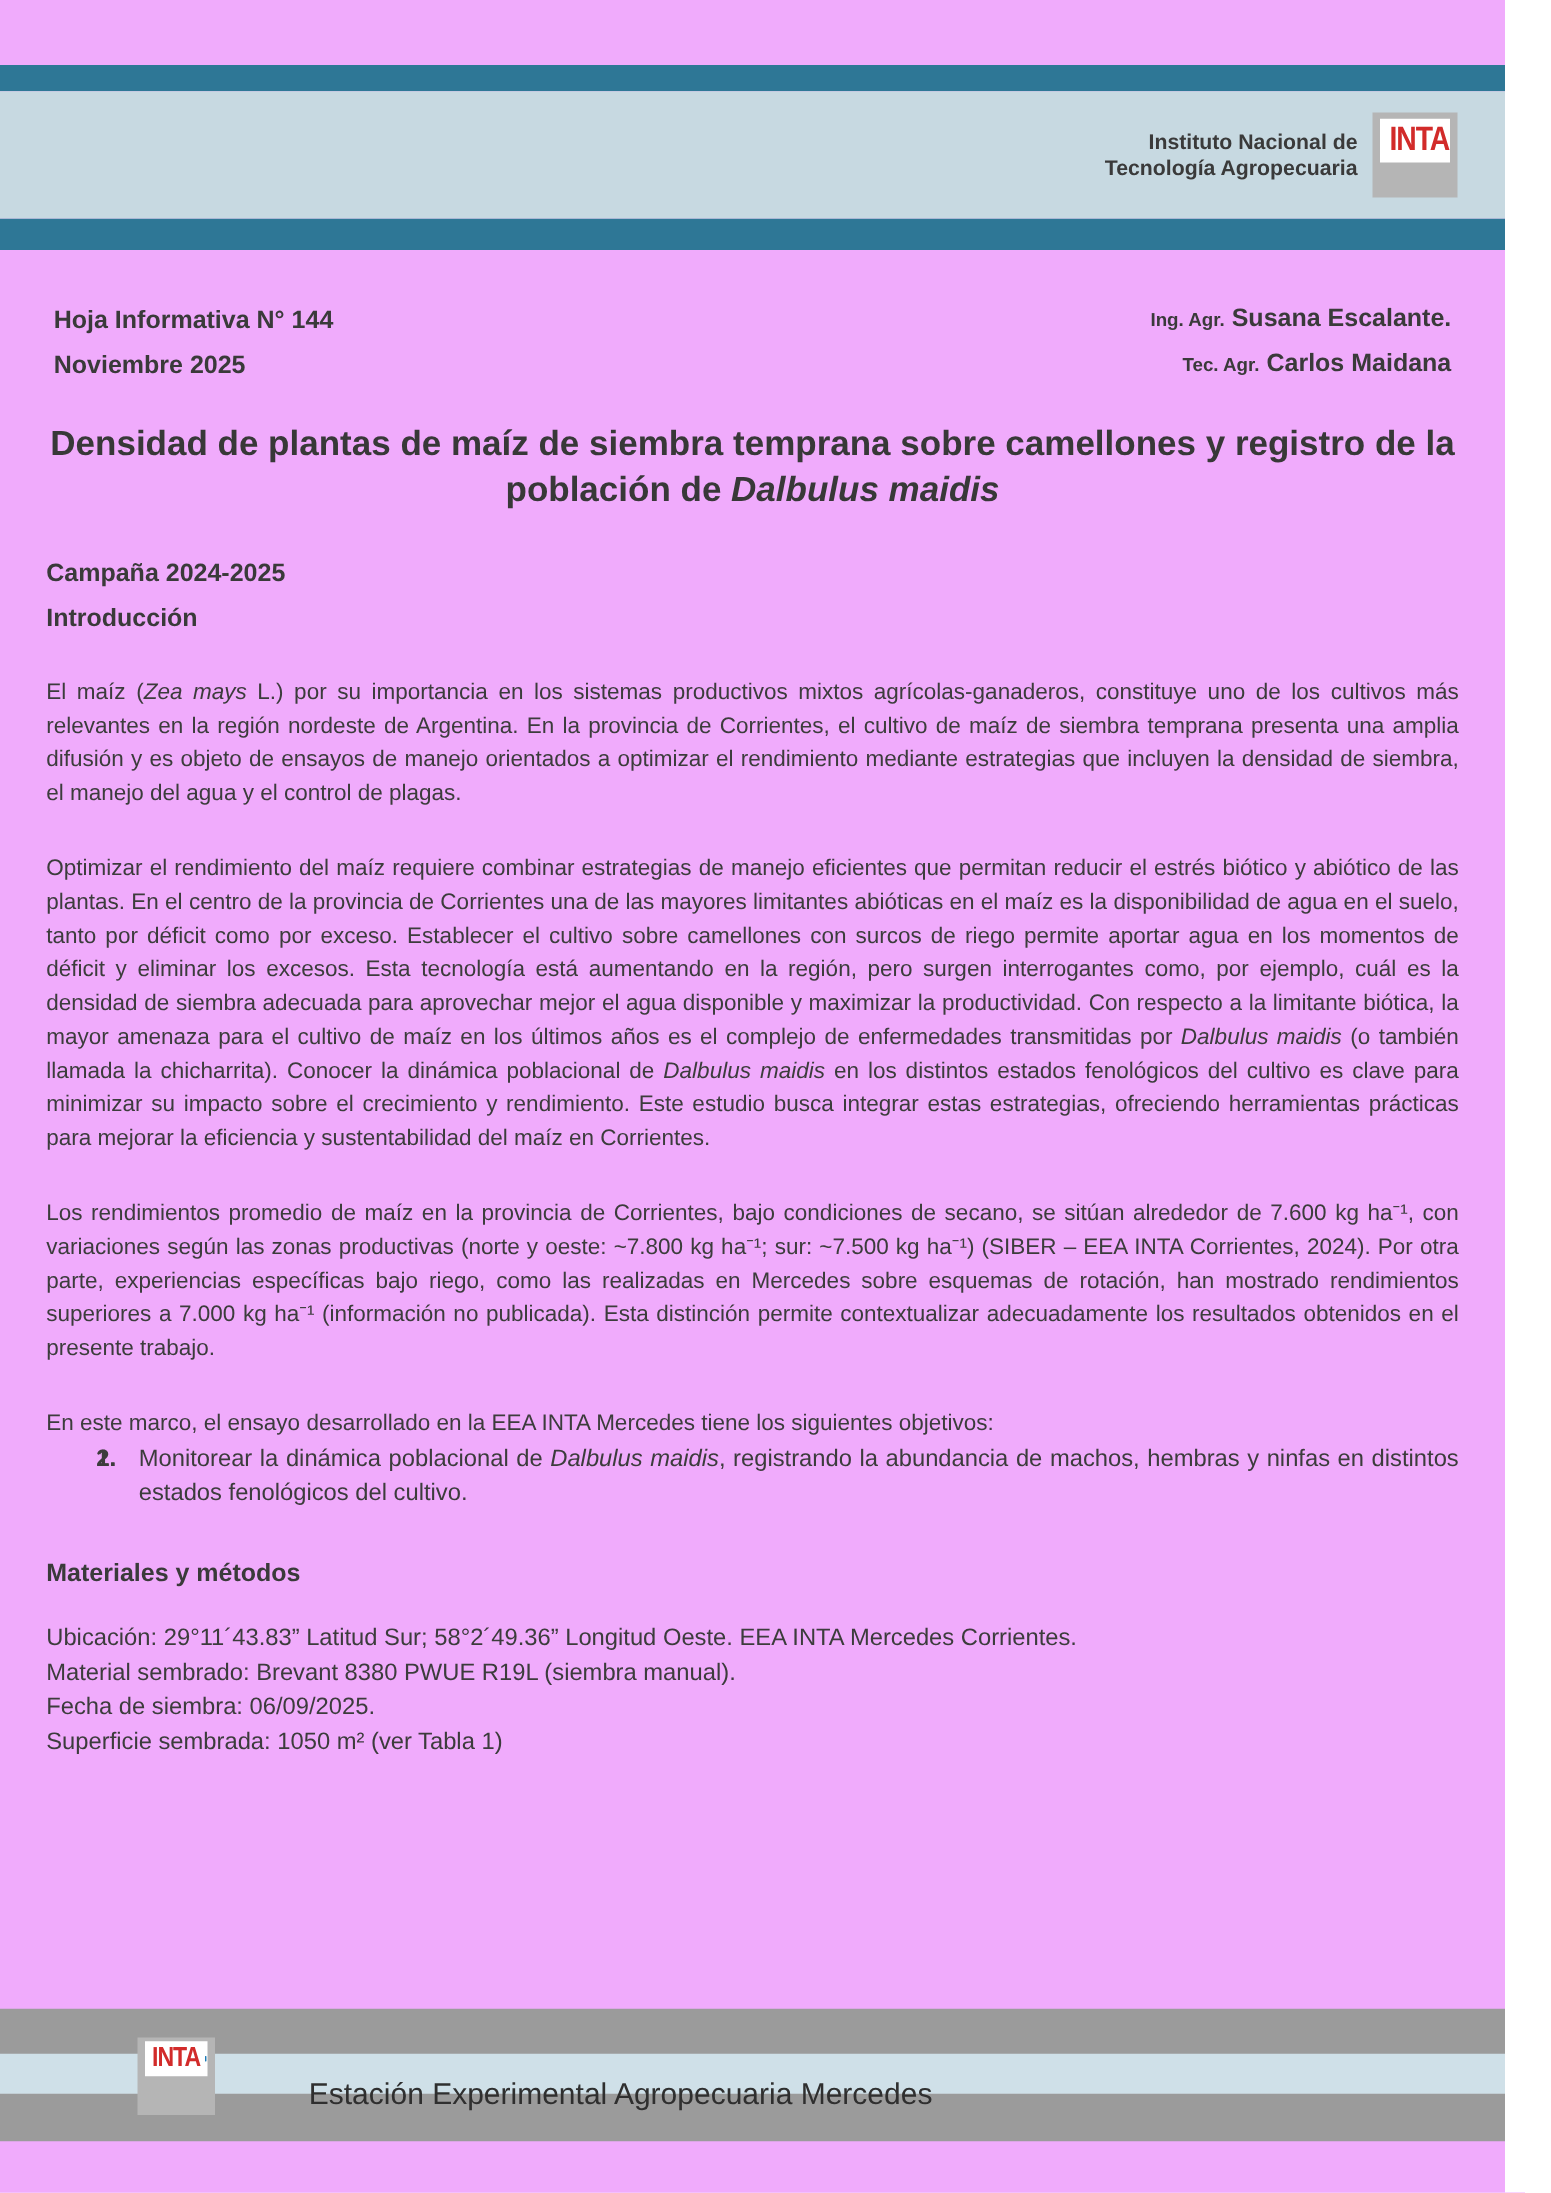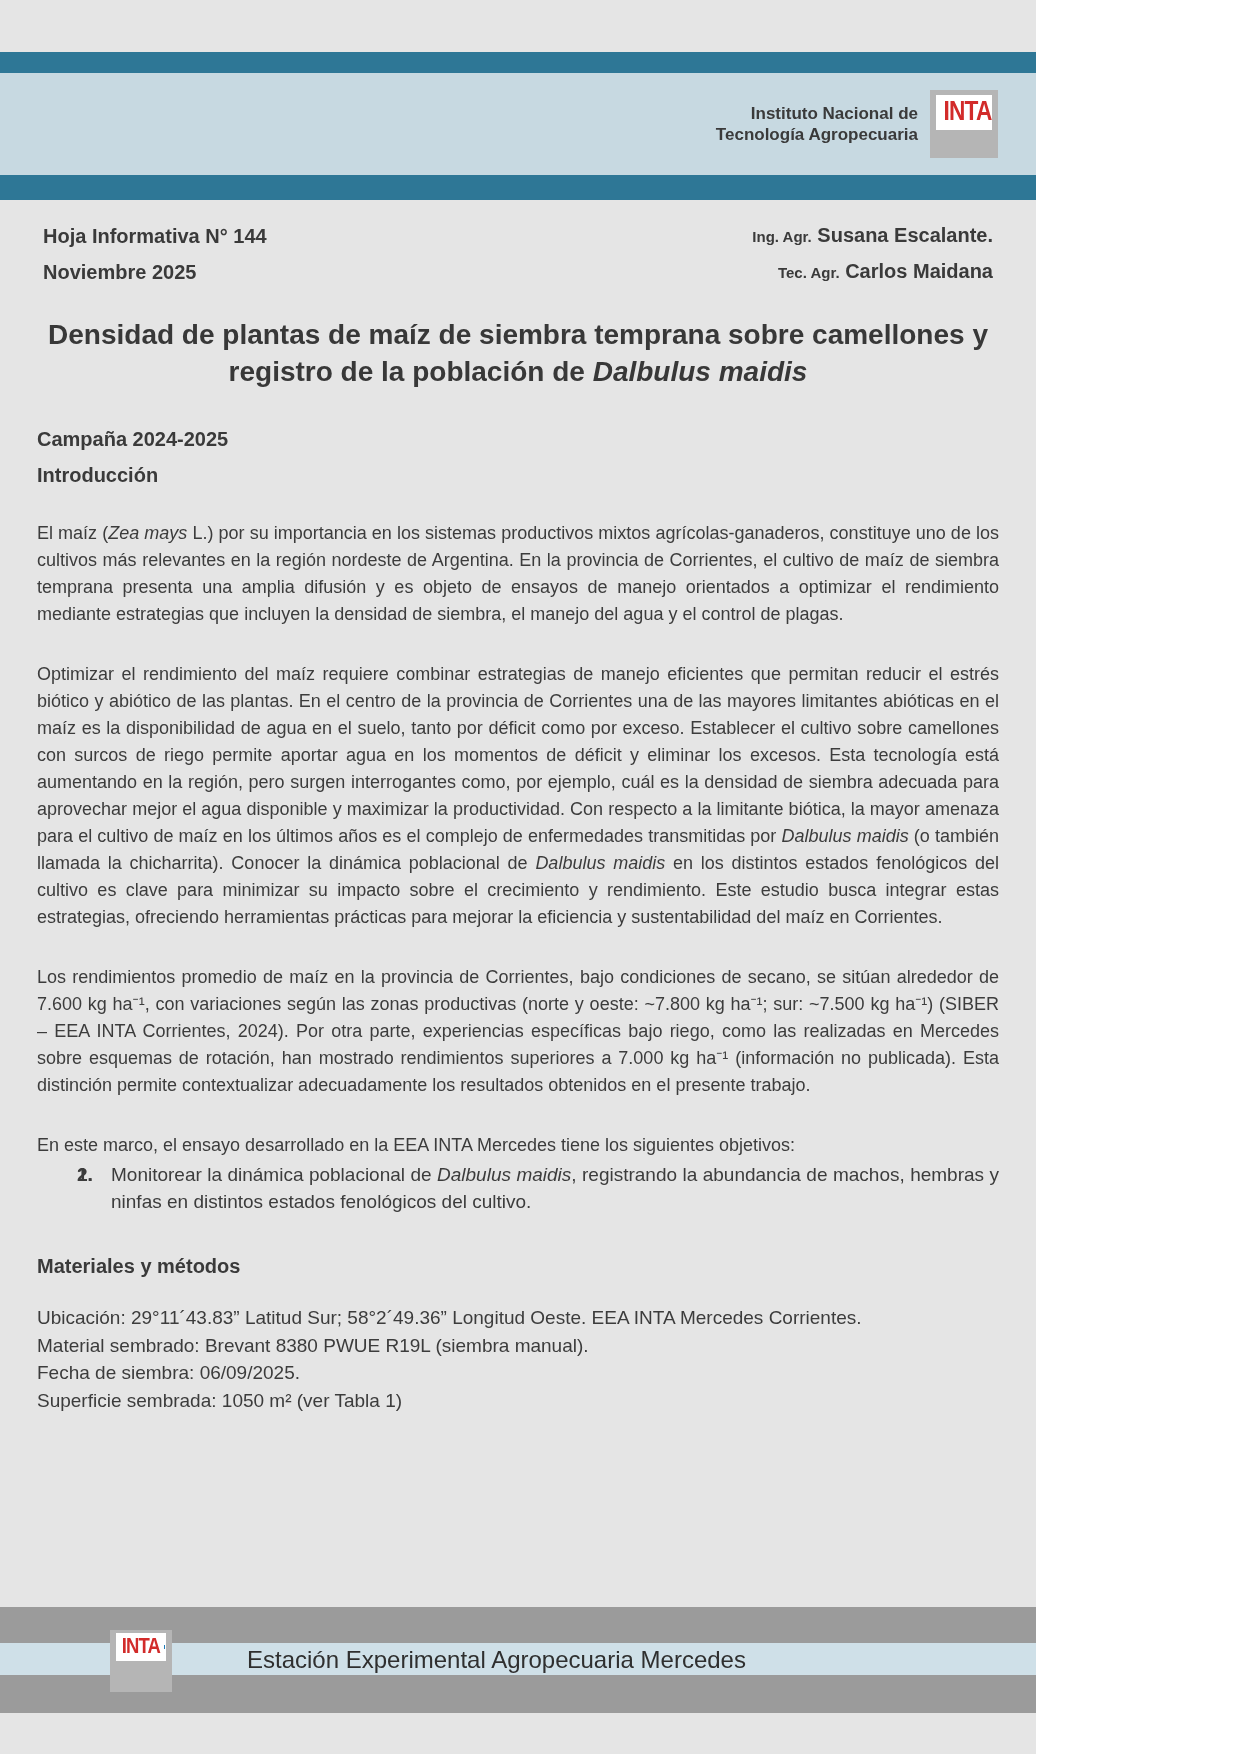--- a/index.html
+++ b/index.html
@@ -1,34 +1,34 @@
 <!DOCTYPE html>
 <html style="--c-teal: #2e7796; --c-band: #c7d9e1; --c-gray: #9b9b9b; --c-strip: #cfe0e8; --c-red: #d22b2a; --c-blue: #1d7cb8; --c-text: #3c3c3c; --c-logobox: #b5b5b5;"><head>
 <meta charset="utf-8">
 <style>
   :root{
     --c-teal:#2e7796; --c-band:#c7d9e1; --c-gray:#9b9b9b; --c-strip:#cfe0e8;
     --c-red:#d22b2a; --c-blue:#1d7cb8; --c-text:#3c3c3c; --c-logobox:#b5b5b5;
   }
   *{box-sizing:border-box; margin:0; padding:0;}
   body{background:#ffffff; font-family:"Liberation Sans", sans-serif; color:var(--c-text);}
-  .page{width:1036px; height:1754px; position:relative; background:#e5e5e5; overflow:hidden;}
+  .page{width:1204px; height:1754px; position:relative; background:#f0abfc; overflow:hidden;}
 
   
   .topbar{margin-top:52px; height:21px; background:var(--c-teal);}
   .band{height:102px; background:var(--c-band); display:flex; align-items:center; justify-content:flex-end; padding-right:38px;}
   .org{text-align:right; font-weight:bold; font-size:17px; line-height:21px; color:#3a3a3a; margin-right:12px;}
   .inta-logo{width:68px; height:68px; background:var(--c-logobox); display:flex; justify-content:center; align-items:flex-start; padding-top:5px;}
   .inta-inner{width:56px; background:#ffffff; display:flex; flex-direction:row; align-items:center; padding:3px 3px 5px 3px;}
   .inta-word{color:var(--c-red); font-weight:bold; font-size:27px; line-height:27px; letter-spacing:-1px; transform:scaleX(0.84);}
   .stripe{display:block; width:48px; height:5px; background:var(--c-blue); margin-top:3px;}
   .topbar2{height:25px; background:var(--c-teal);}
 
   
-  .meta{display:flex; justify-content:space-between; padding:0 43px; margin-top:18px;align-items:flex-end;}
+  .meta{display:flex; justify-content:space-between; padding:0 43px; margin-top:38px;align-items:flex-end;}
   .meta-left{font-weight:bold; font-size:20px; line-height:36px; color:#3a3a3a;}
   .meta-right{text-align:right; font-weight:bold; line-height:34px; color:#3a3a3a;}
   .auth-prefix{font-size:15px;}
   .auth-name{font-size:20px;}
 
   
   .title{margin:26px 40px 0 40px; text-align:center; font-weight:bold; font-size:28px; line-height:37px; color:#383838;}
 
   
   .content{padding:0 37px;}
@@ -44,21 +44,21 @@
   ol.objectives .num{position:absolute; left:40px; font-weight:bold;}
   .methods{margin-top:26px; font-size:19px; line-height:27.5px;}
 
   
   .footer{position:absolute; left:0; top:1607px; width:1241px; height:106px; background:var(--c-gray);}
   .footer-strip{position:absolute; left:0; top:36px; width:100%; height:32px; background:var(--c-strip);}
   .footer-logo{position:absolute; left:110px; top:23px; width:62px; height:62px; background:var(--c-logobox); display:flex; justify-content:center; align-items:flex-start; padding-top:3px;}
   .footer-logo .inta-inner{width:50px; padding:2px 2px 4px 2px;}
   .footer-logo .inta-word{font-size:22px; line-height:22px;}
   .footer-logo .stripe{width:42px; height:4px; margin-top:2px;}
-  .footer-label{position:absolute; left:247px; top:0; height:106px; display:flex; align-items:center; font-size:24px; color:#2f2f2f;}
+  .footer-label{position:absolute; left:247px; top:16px; height:106px; display:flex; align-items:center; font-size:24px; color:#2f2f2f;}
 </style>
 </head>
 <body>
 
 <div class="page">
 
   <div class="topbar"></div>
   <div class="band">
     <div class="org">
       <div>Instituto Nacional de</div>

